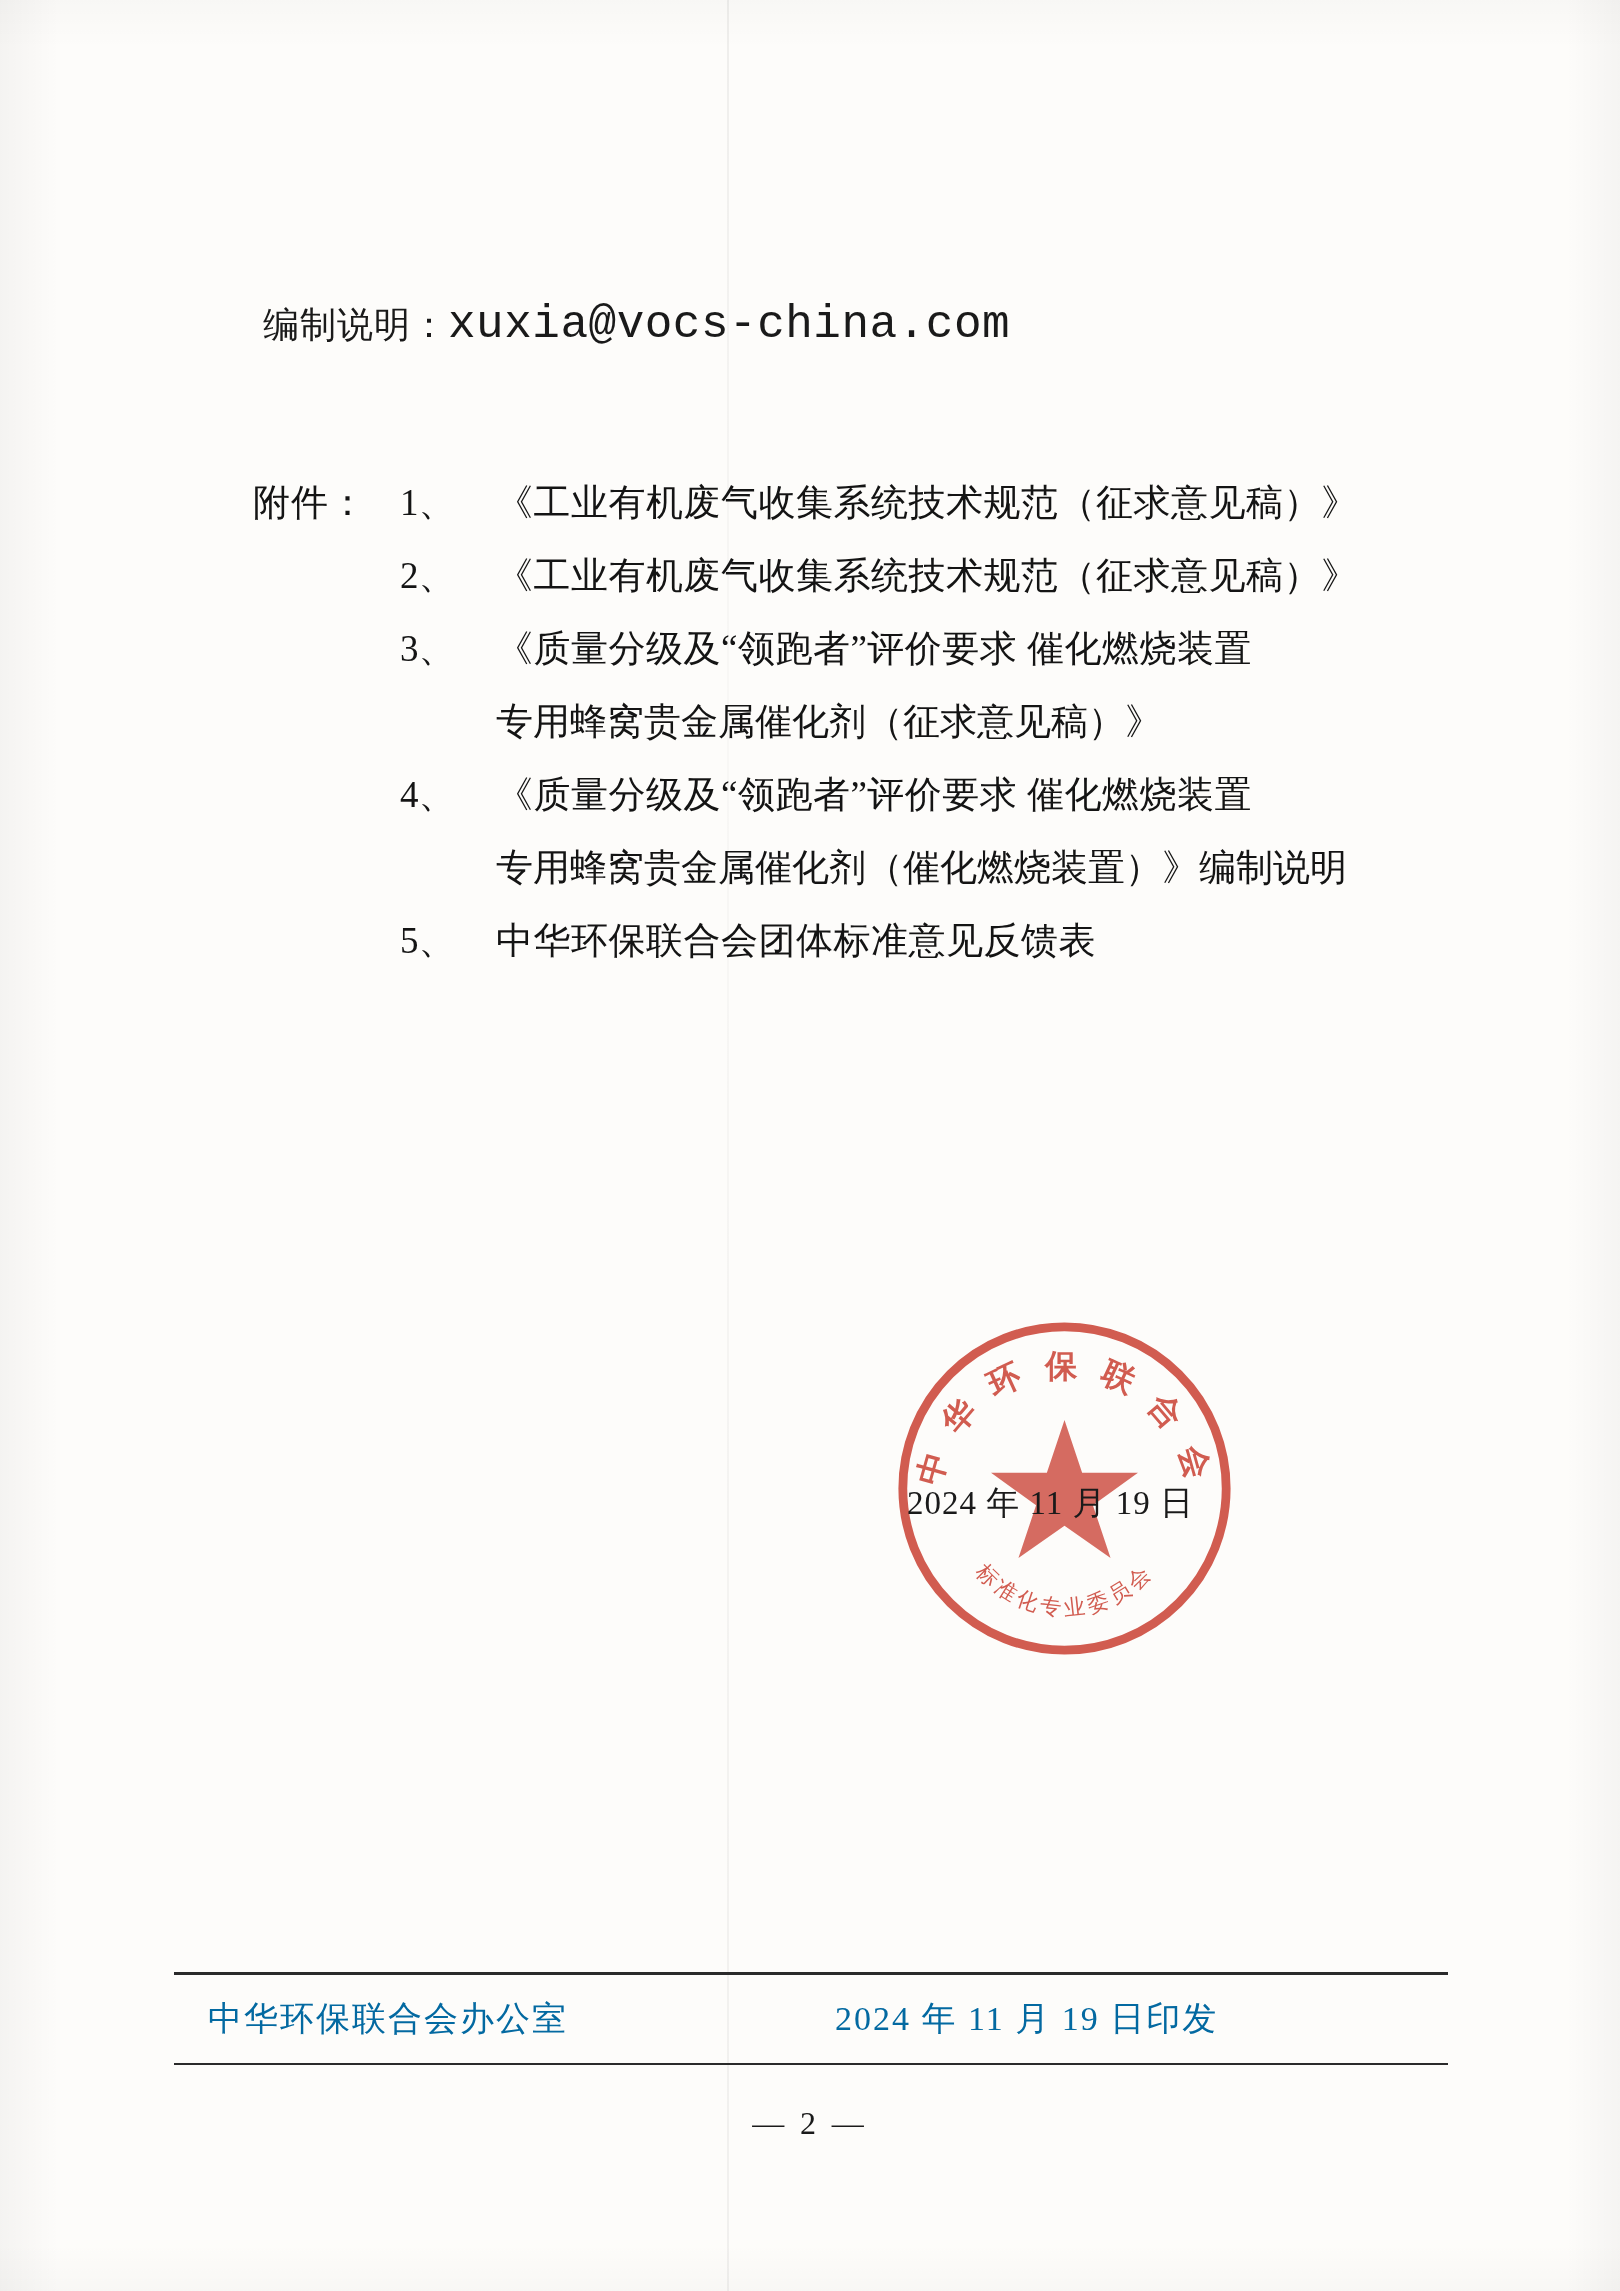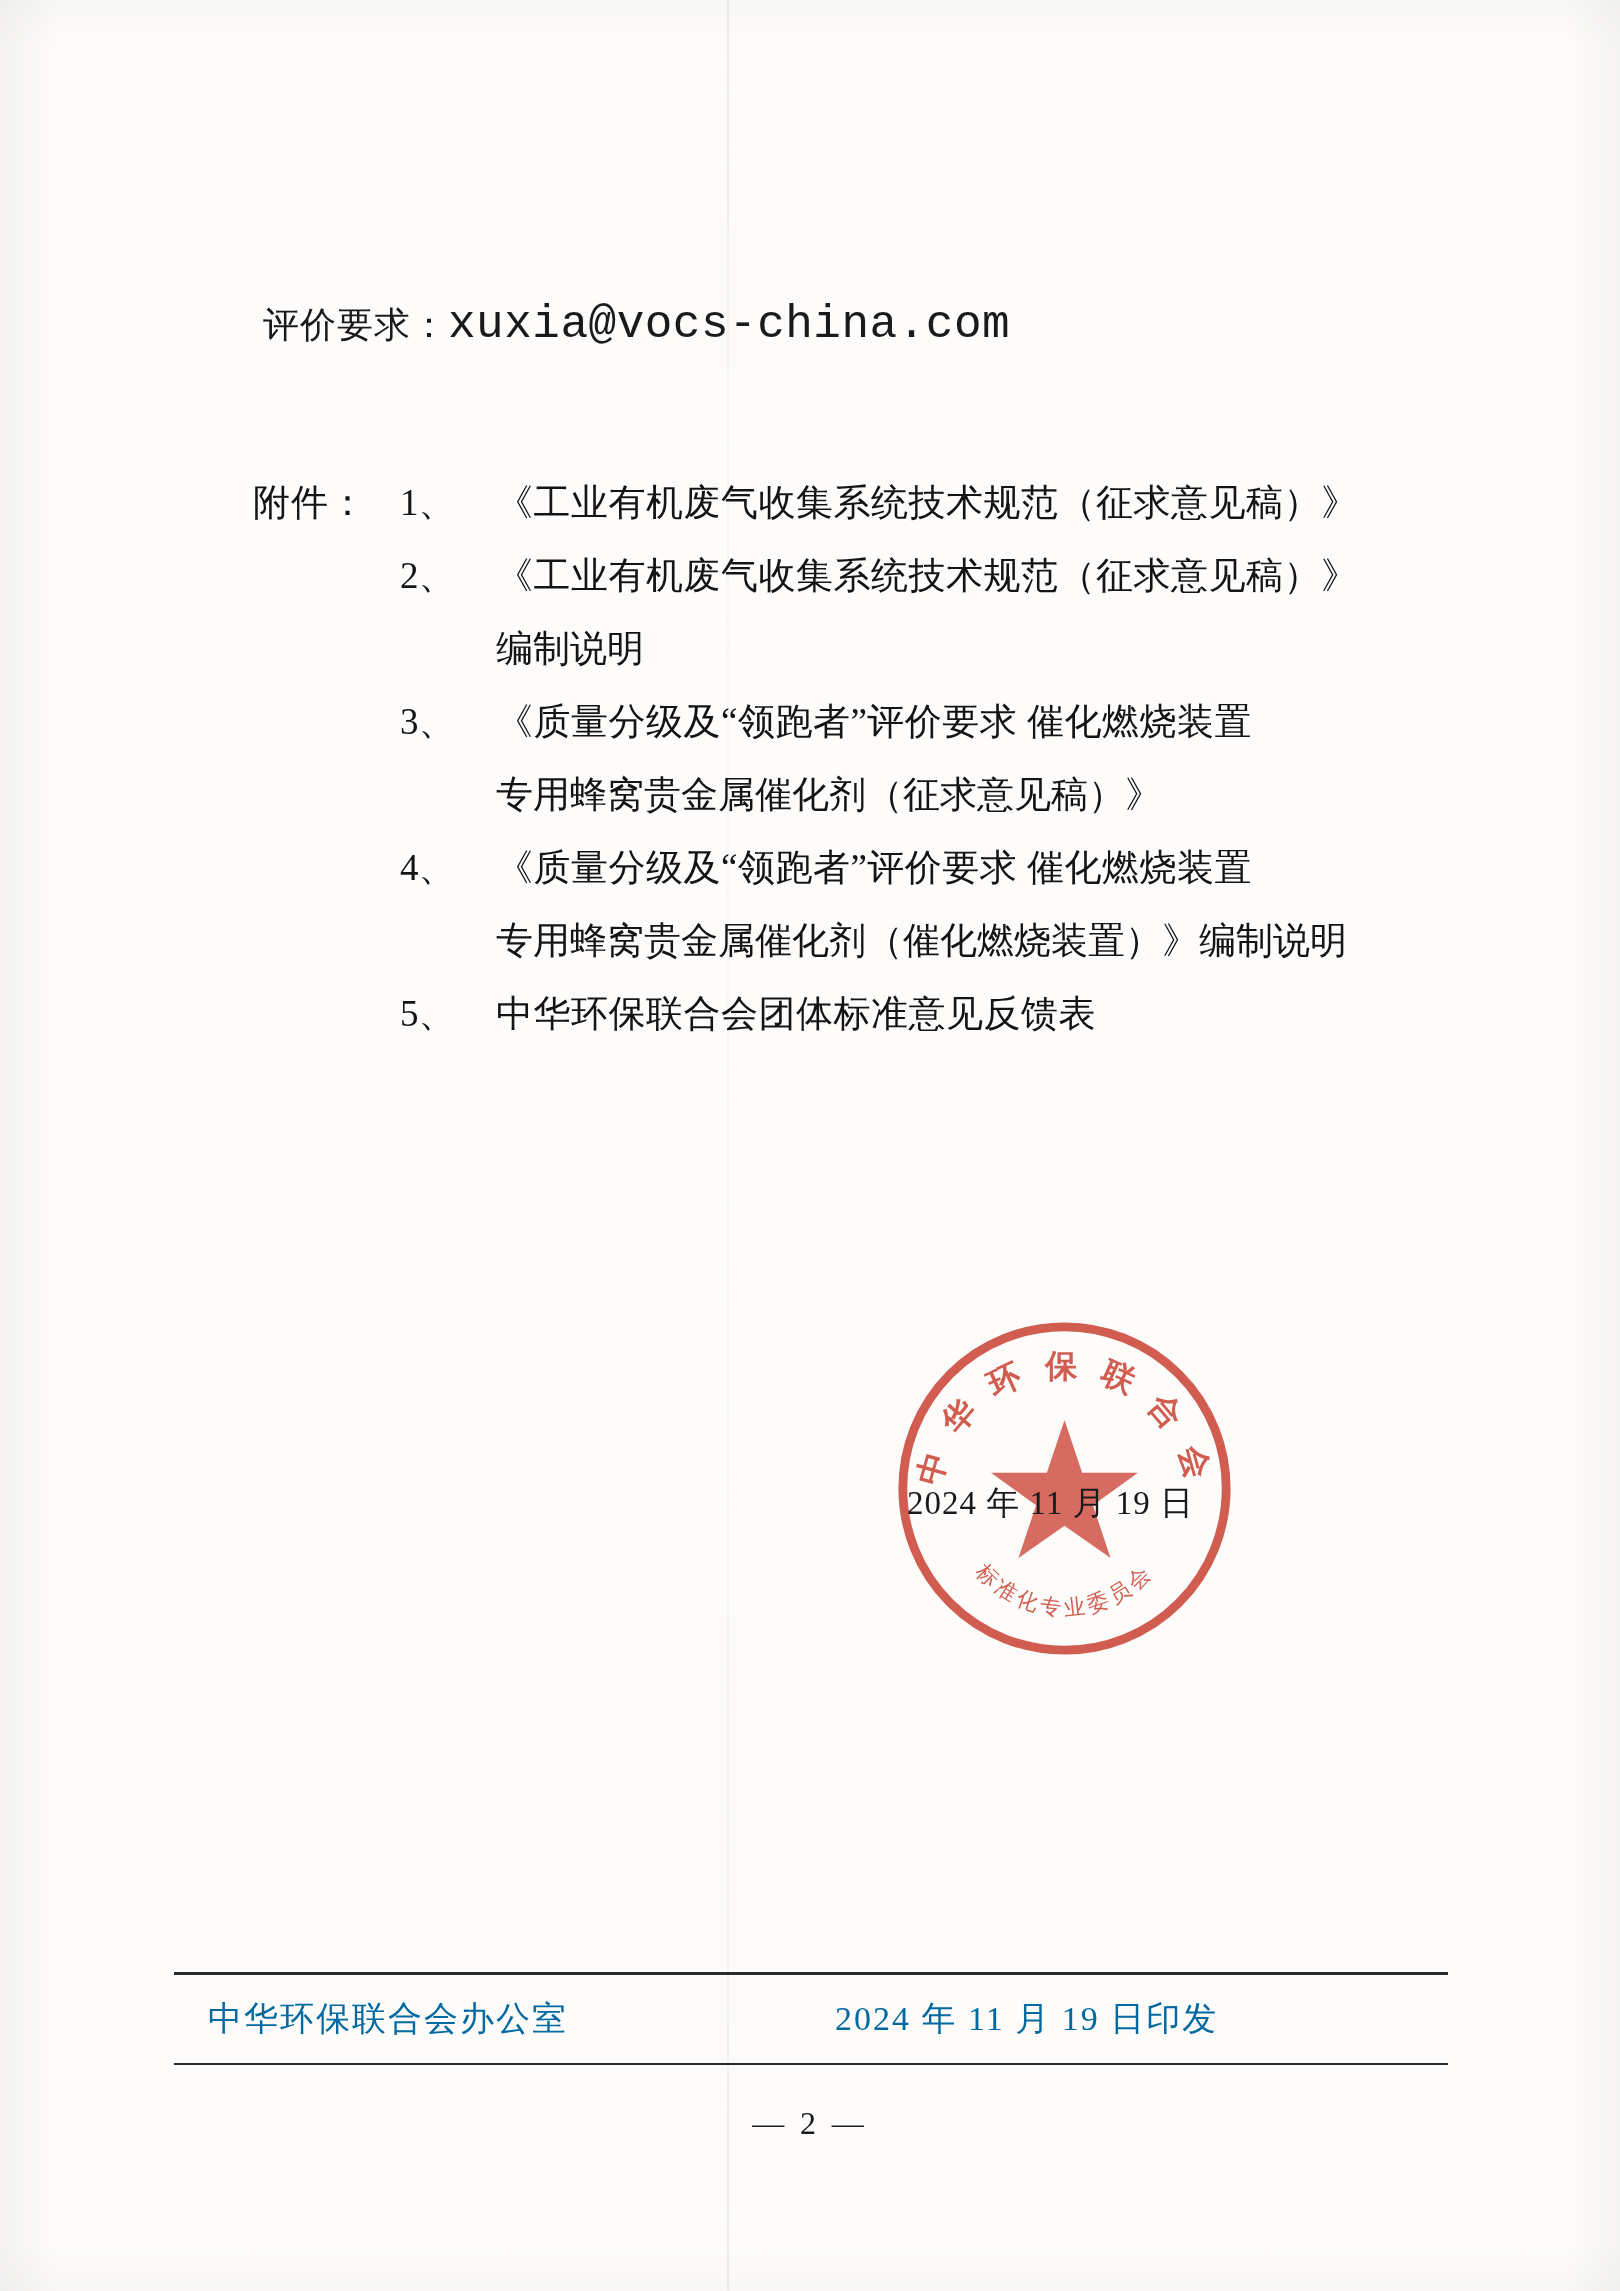--- a/index.html
+++ b/index.html
@@ -173,39 +173,35 @@
 </head>
 <body>
 
 <div class="page">
   <div class="paper-shade"></div>
   <div class="fold-line" style="left:727px;"></div>
 
   <div class="content">
 
     <div class="email-line">
-      <span>评价要求：</span><span class="mono">xuxia@vocs-china.com</span>
+      <span>编制说明：</span><span class="mono">xuxia@vocs-china.com</span>
     </div>
 
     <div class="attach-block">
 
       <div class="attach-row">
         <span class="attach-label">附件：</span>
         <span class="attach-num">1、</span>
         <span class="attach-text">《工业有机废气收集系统技术规范（征求意见稿）》</span>
       </div>
 
       <div class="attach-row">
         <span class="attach-label"></span>
         <span class="attach-num">2、</span>
         <span class="attach-text">《工业有机废气收集系统技术规范（征求意见稿）》</span>
-      </div>
-      <div class="cont-line">
-        <span class="cont-pad"></span>
-        <span>编制说明</span>
       </div>
 
       <div class="attach-row">
         <span class="attach-label"></span>
         <span class="attach-num">3、</span>
         <span class="attach-text">《质量分级及“领跑者”评价要求  催化燃烧装置</span>
       </div>
       <div class="cont-line">
         <span class="cont-pad deep"></span>
         <span>专用蜂窝贵金属催化剂（征求意见稿）》</span>

